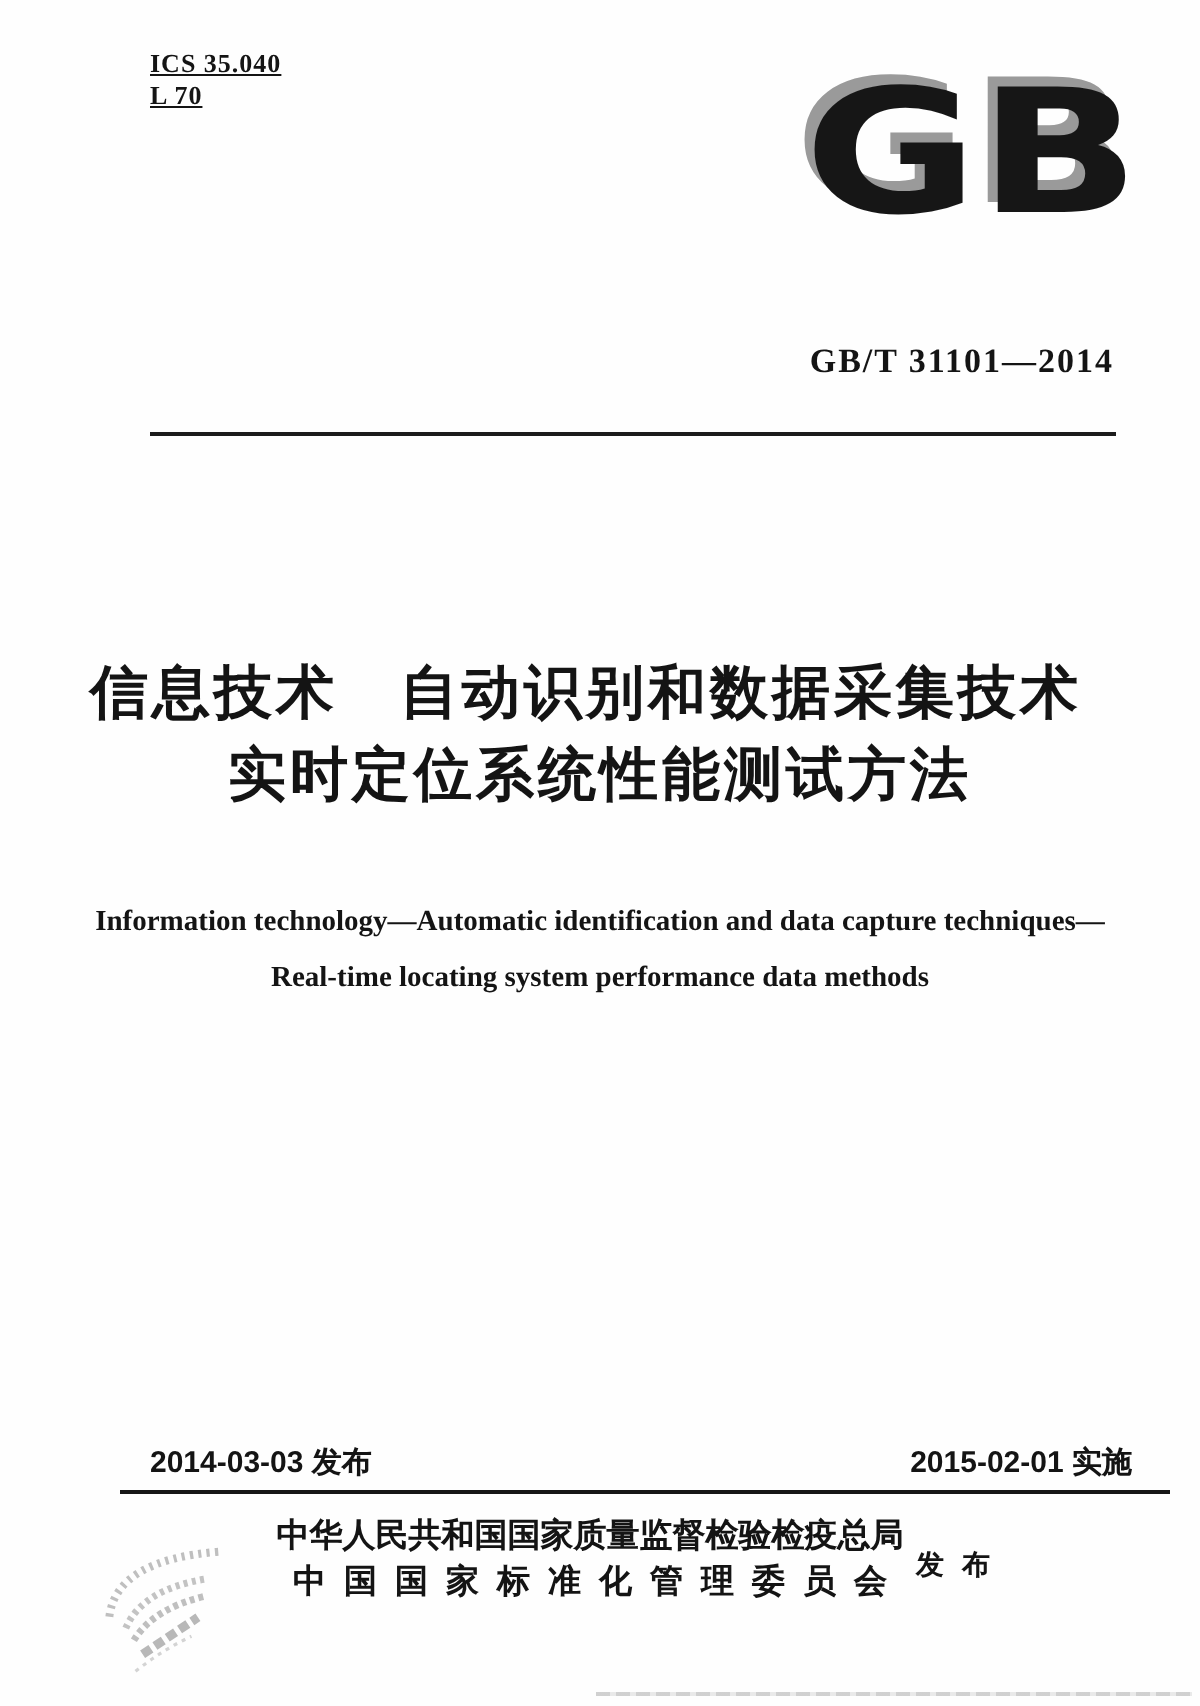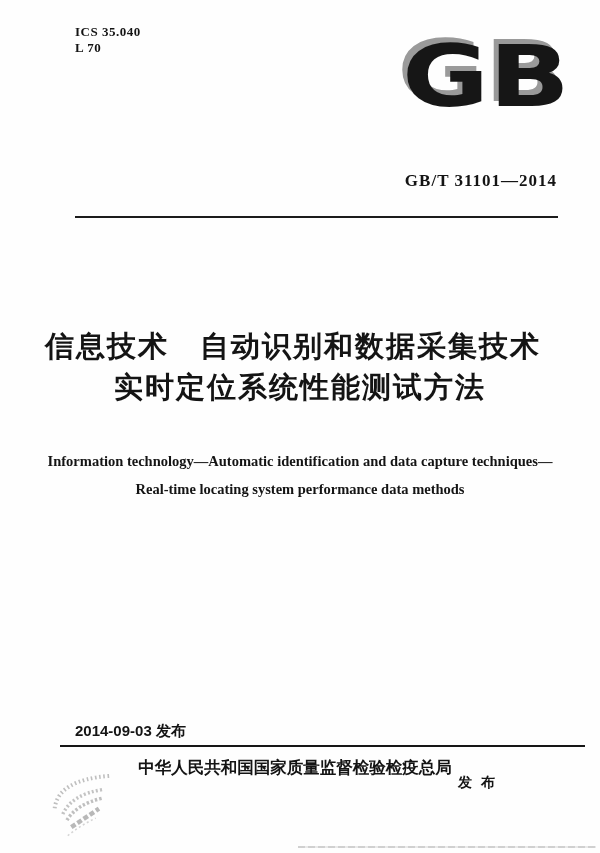--- a/index.html
+++ b/index.html
@@ -11,20 +11,21 @@
     overflow:hidden;
     font-family:"Liberation Sans", sans-serif;
     color:#141414;
   }
   
   .ics-block{
     position:absolute;left:75px;top:24px;
     font-family:"Liberation Serif", serif;
     font-weight:bold;font-size:13px;line-height:1.2;
     letter-spacing:0.5px;
+    text-decoration:underline;
   }
   
   .gb-logo{position:absolute;right:26px;top:36px;width:176px;height:80px;}
   
   .national-heading{
     position:absolute;left:66px;top:110px;width:505px;
     text-align:center;
     font-family:"Liberation Serif", serif;
     font-weight:bold;font-size:35px;
     letter-spacing:8px;text-indent:8px;
@@ -123,25 +124,27 @@
   <div class="top-rule"></div>
 
   <div class="title-zh-1">信息技术　自动识别和数据采集技术</div>
   <div class="title-zh-2">实时定位系统性能测试方法</div>
 
   <div class="title-en">
     <div>Information technology—Automatic identification and data capture techniques—</div>
     <div>Real-time locating system performance data methods</div>
   </div>
 
-  <div class="date-issue">2014-09-03 发布</div>
+  <div class="date-issue">2014-03-03 发布</div>
+  <div class="date-impl">2015-02-01 实施</div>
 
   <div class="bottom-rule"></div>
 
   <div class="pub-line-1">中华人民共和国国家质量监督检验检疫总局</div>
+  <div class="pub-line-2">中国国家标准化管理委员会</div>
   <div class="publish-label">发布</div>
 
   <div class="stamp">
     <svg width="86" height="66" viewBox="0 0 86 66" aria-hidden="true">
       <path d="M10 30 Q 22 4 72 16" fill="none" stroke="#8d8d8d" stroke-width="4" stroke-dasharray="1.6 2.6"></path>
       <path d="M16 38 Q 30 22 62 27" fill="none" stroke="#949494" stroke-width="3.5" stroke-dasharray="2 2.2"></path>
       <path d="M18 45 Q 32 33 58 35" fill="none" stroke="#8d8d8d" stroke-width="3.5" stroke-dasharray="2.4 2"></path>
       <path d="M20 53 L 52 44" fill="none" stroke="#7f7f7f" stroke-width="4.5" stroke-dasharray="5 2.4"></path>
       <path d="M14 60 Q 30 54 46 52" fill="none" stroke="#b3b3b3" stroke-width="1.6" stroke-dasharray="2 2.6"></path>
     </svg>

